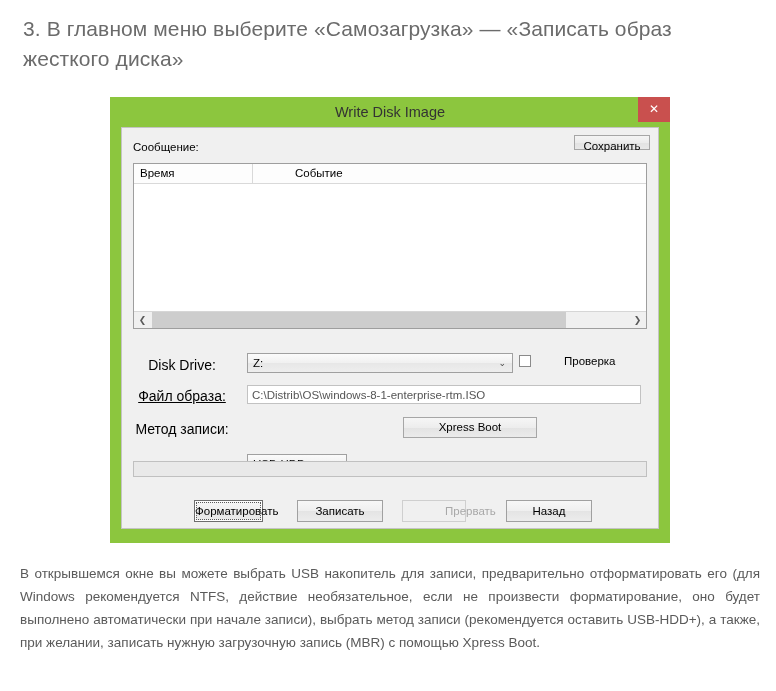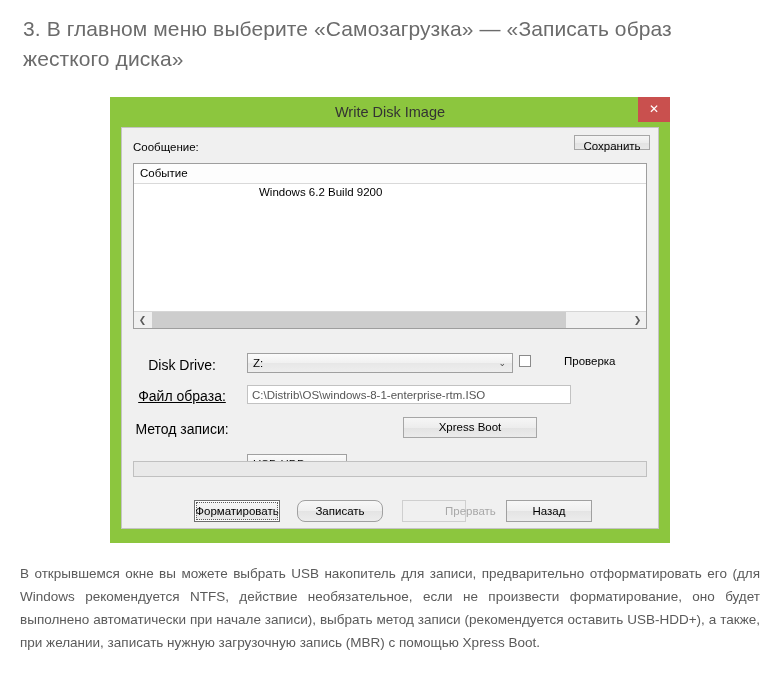--- a/index.html
+++ b/index.html
@@ -120,21 +120,21 @@
     box-sizing: border-box;
   }
   .log-header .col {
     font-size: 11.5px;
     line-height: 19px;
     padding-left: 6px;
     color: #000;
     box-sizing: border-box;
   }
   .log-header .col-time { width: 119px; border-right: 1px solid #d9d9d9; }
-  .log-header .col-event { flex: 1; }
+  .log-header .col-event { flex: 1; margin-left: 36px; }
 
   .log-rows { position: absolute; top: 20px; left: 0; right: 0; }
   .log-row { display: flex; height: 17px; }
   .log-row .cell { font-size: 11.5px; line-height: 17px; box-sizing: border-box; }
   .log-row .cell-time { width: 119px; padding-left: 6px; }
   .log-row .cell-event { flex: 1; padding-left: 6px; }
 
   .hscroll {
     position: absolute;
     left: 0;
@@ -300,62 +300,57 @@
   </div>
 
   <div class="dialog-body">
 
     <div class="msg-label">Сообщение:</div>
 
     <div class="save-button">Сохранить</div>
 
     <div class="log-list">
       <div class="log-header">
+        <div class="col col-time">Время</div>
         <div class="col col-event">Событие</div>
-      </div>
-      <div class="log-rows">
-        <div class="log-row">
-          <div class="cell cell-time"></div>
-          <div class="cell cell-event">Windows 6.2 Build 9200</div>
-        </div>
       </div>
       <div class="hscroll">
         <div class="arrow">❮</div>
         <div class="thumb"></div>
         <div class="track-gap"></div>
         <div class="arrow">❯</div>
       </div>
     </div>
 
     <div class="form-label" style="left:0px; top:229px;">Disk Drive:</div>
     <div class="combo" style="left:125px; top:225px; width:266px; height:20px;">
       <span>Z:</span>
       <span class="chev">⌄</span>
     </div>
     <div class="checkbox-wrap" style="left:397px; top:227px;gap:28px;">
       <span class="checkbox-box"></span>
       <span>Проверка</span>
     </div>
 
     <div class="form-label" style="left:0px; top:260px;text-decoration:underline;">Файл образа:</div>
-    <div class="textfield" style="left:125px; top:257px; width:324px; height:19px;">C:\Distrib\OS\windows-8-1-enterprise-rtm.ISO</div>
+    <div class="textfield" style="left:125px; top:257px; width:394px; height:19px;">C:\Distrib\OS\windows-8-1-enterprise-rtm.ISO</div>
 
     <div class="form-label" style="left:0px; top:293px;">Метод записи:</div>
     <div class="combo" style="left:125px; top:285px; width:100px; height:20px;margin-top:41px;">
       <span>USB-HDD+</span>
       <span class="chev">⌄</span>
     </div>
     <div class="xpress-button" style="left:281px; top:289px; width:134px; height:21px; line-height:19px;">Xpress Boot</div>
 
     <div class="progressbar"></div>
 
-    <div class="btn focused" style="left:72px; top:372px; width:86px;">
+    <div class="btn focused" style="left:72px; top:372px; width:69px;">
       <span class="focus-ring"></span>
       <span>Форматировать</span>
     </div>
-    <div class="btn" style="left:175px; top:372px; width:86px;border-radius:8px;">Записать</div>
+    <div class="btn" style="left:175px; top:372px; width:86px;">Записать</div>
     <div class="btn disabled" style="left:280px; top:372px; width:64px;padding-left:42px;">Прервать</div>
     <div class="btn" style="left:384px; top:372px; width:86px;">Назад</div>
 
   </div>
 </div>
 
 <div class="body-paragraph">В открывшемся окне вы можете выбрать USB накопитель для записи, предварительно отформатировать его (для Windows рекомендуется NTFS, действие необязательное, если не произвести форматирование, оно будет выполнено автоматически при начале записи), выбрать метод записи (рекомендуется оставить USB-HDD+), а также, при желании, записать нужную загрузочную запись (MBR) с помощью Xpress Boot.</div>
 
 </body></html>

